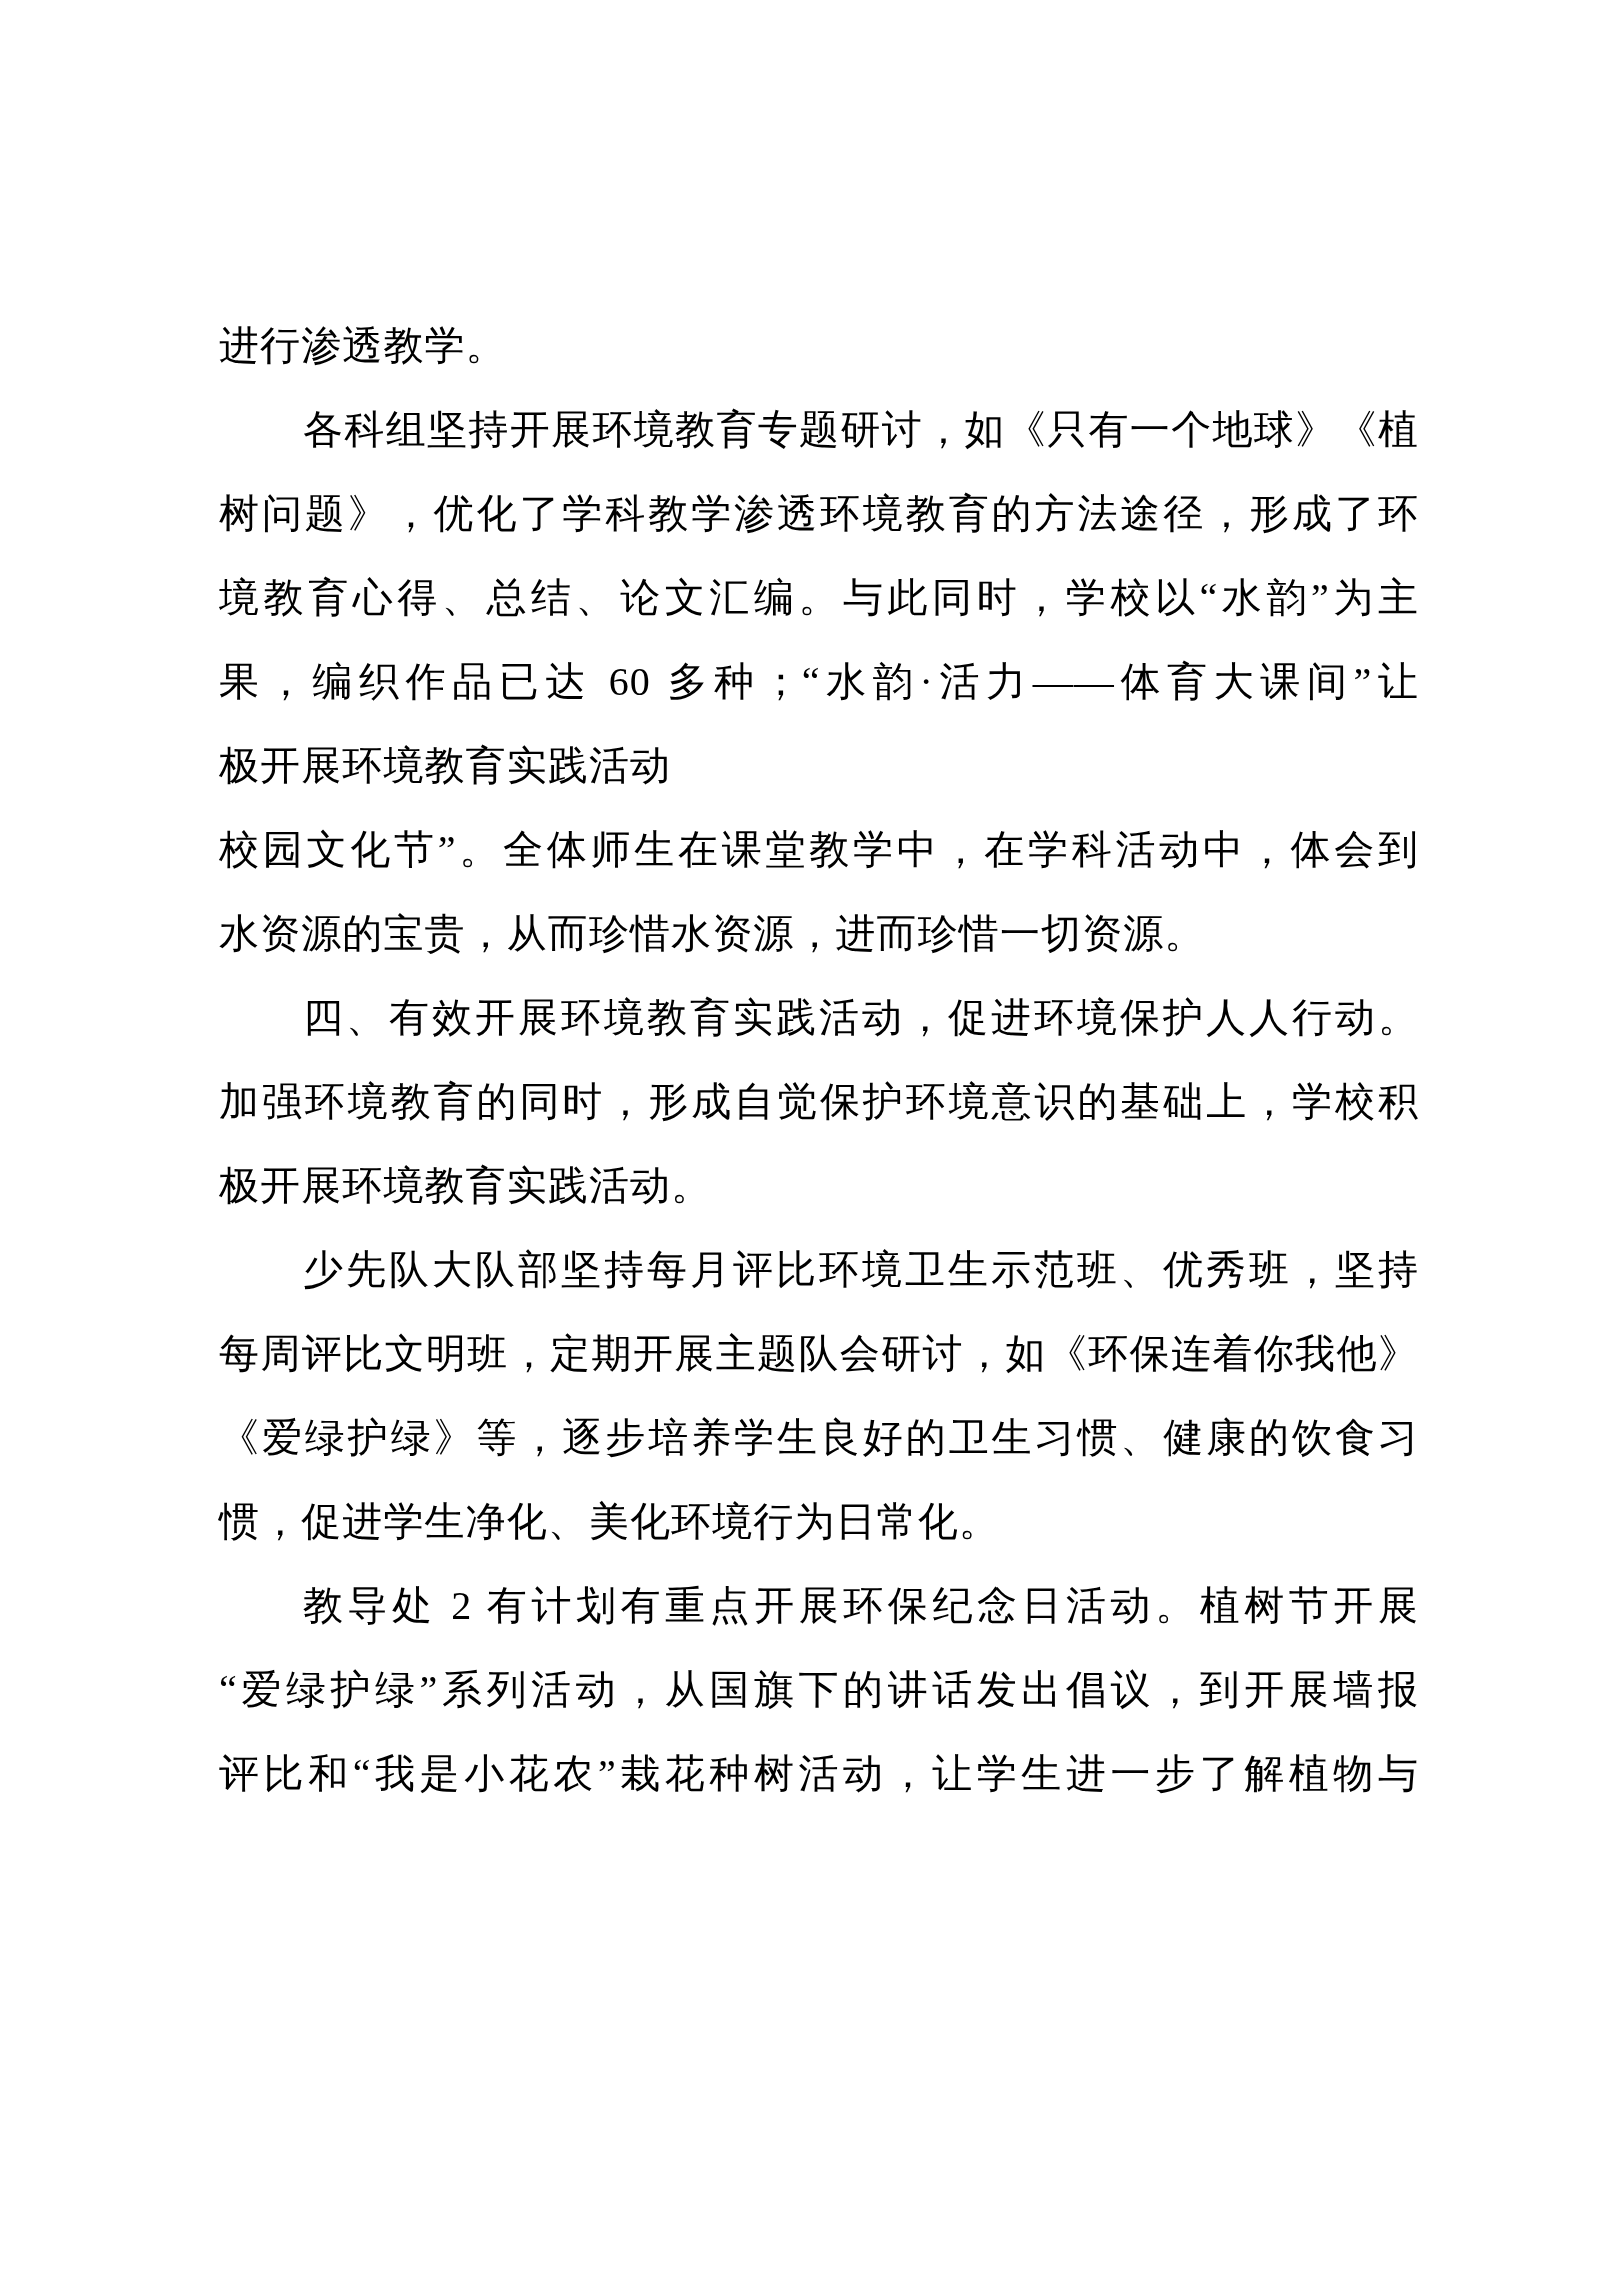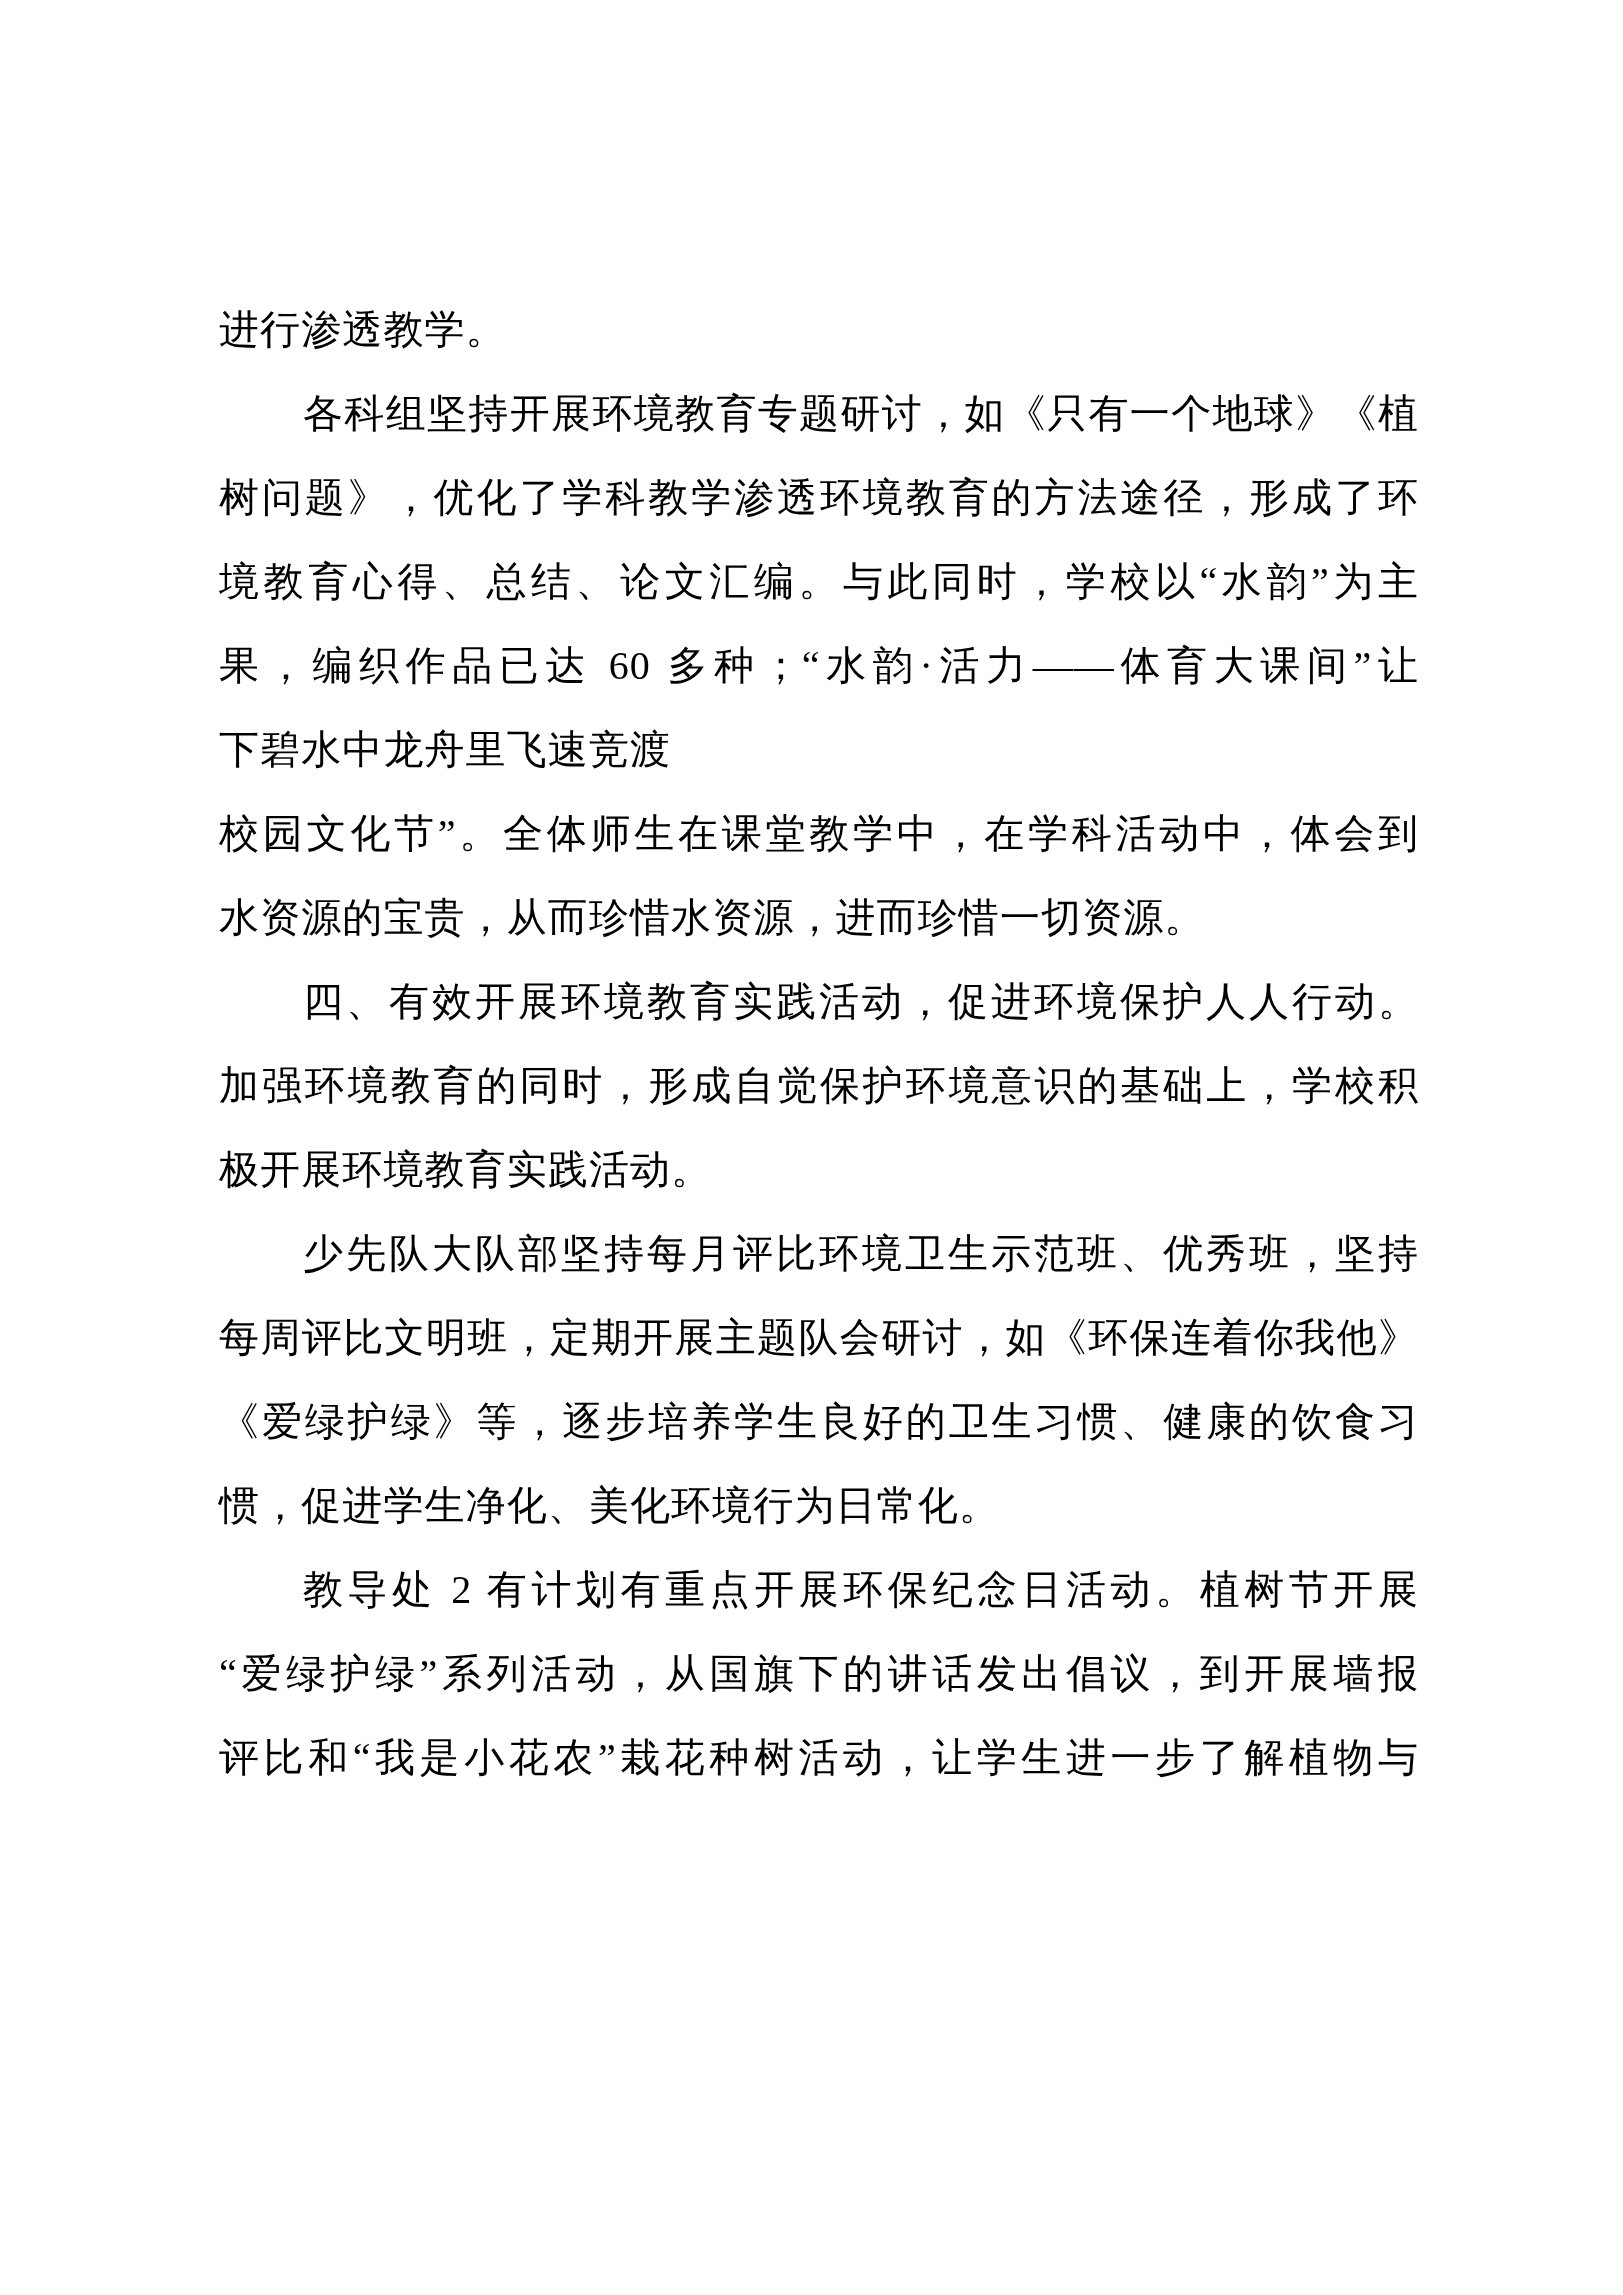--- a/index.html
+++ b/index.html
@@ -8,20 +8,21 @@
     background: #ffffff;
   }
   .page {
     position: relative;
     width: 1623px;
     height: 1787px;
     background: #ffffff;
     overflow: hidden;
     font-family: "Liberation Serif", "DejaVu Serif", serif;
     color: #000000;
+    margin-top: 16px;
   }
   .body-text {
     position: absolute;
     left: 219px;
     top: 288px;
     width: 1200px;
   }
   .line {
     height: 84px;
     line-height: 84px;
@@ -53,21 +54,21 @@
 </head>
 <body>
 
 <div class="page" style="background: rgb(255, 255, 255); color: rgb(0, 0, 0);">
   <div class="body-text">
       <div class="line">进行渗透教学。</div>
       <div class="line indent justify">各科组坚持开展环境教育专题研讨，如《只有一个地球》《植</div>
       <div class="line justify">树问题》，优化了学科教学渗透环境教育的方法途径，形成了环</div>
       <div class="line justify">境教育心得、总结、论文汇编。与此同时，学校以“水韵”为主</div>
       <div class="line justify">果，编织作品已达 60 多种；“水韵·活力——体育大课间”让</div>
-      <div class="line">下碧水中龙舟里飞速竞渡</div>
+      <div class="line">极开展环境教育实践活动</div>
       <div class="line justify">校园文化节”。全体师生在课堂教学中，在学科活动中，体会到</div>
       <div class="line">水资源的宝贵，从而珍惜水资源，进而珍惜一切资源。</div>
       <div class="line indent justify">四、有效开展环境教育实践活动，促进环境保护人人行动。</div>
       <div class="line justify">加强环境教育的同时，形成自觉保护环境意识的基础上，学校积</div>
       <div class="line">极开展环境教育实践活动。</div>
       <div class="line indent justify">少先队大队部坚持每月评比环境卫生示范班、优秀班，坚持</div>
       <div class="line justify">每周评比文明班，定期开展主题队会研讨，如《环保连着你我他》</div>
       <div class="line justify">《爱绿护绿》等，逐步培养学生良好的卫生习惯、健康的饮食习</div>
       <div class="line">惯，促进学生净化、美化环境行为日常化。</div>
       <div class="line indent justify">教导处 2 有计划有重点开展环保纪念日活动。植树节开展</div>

